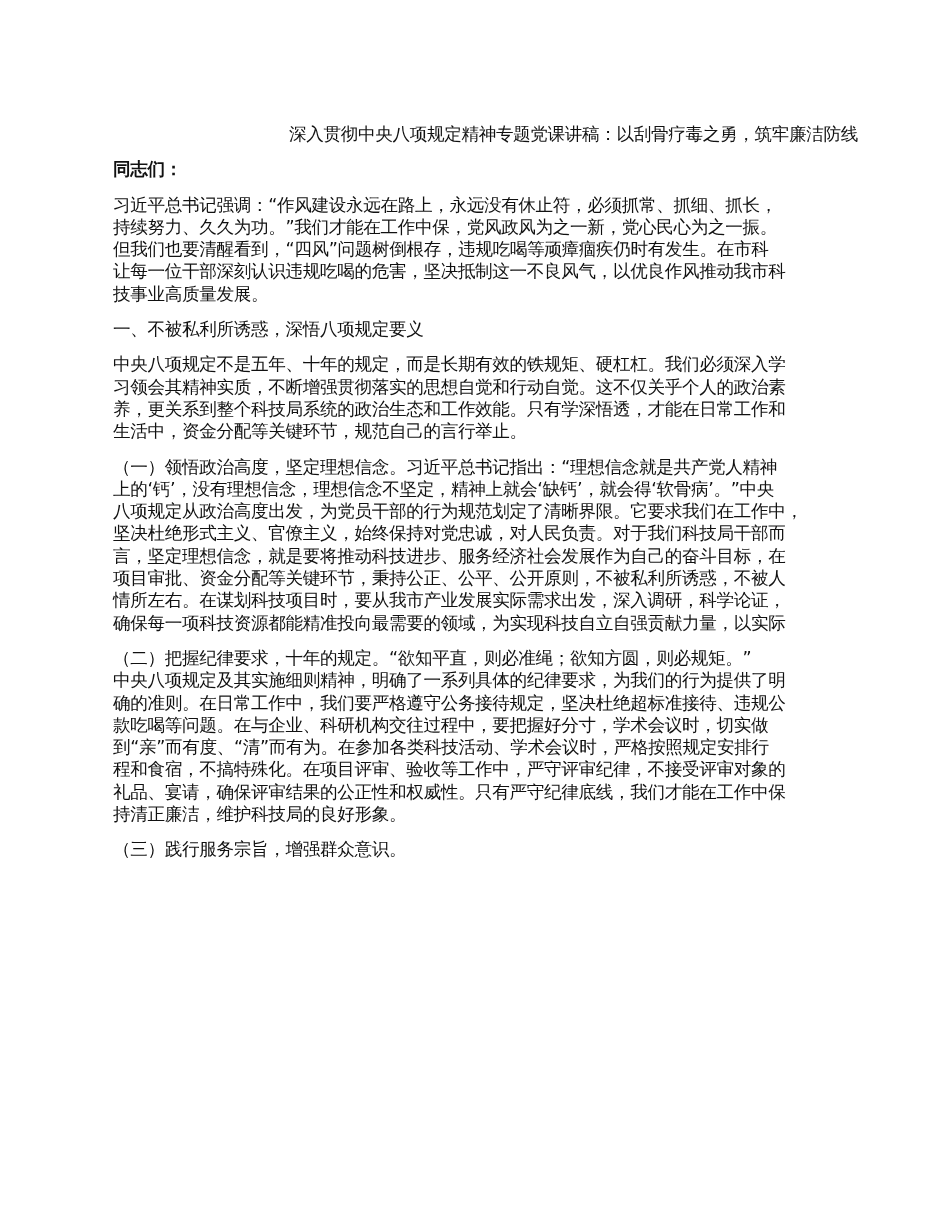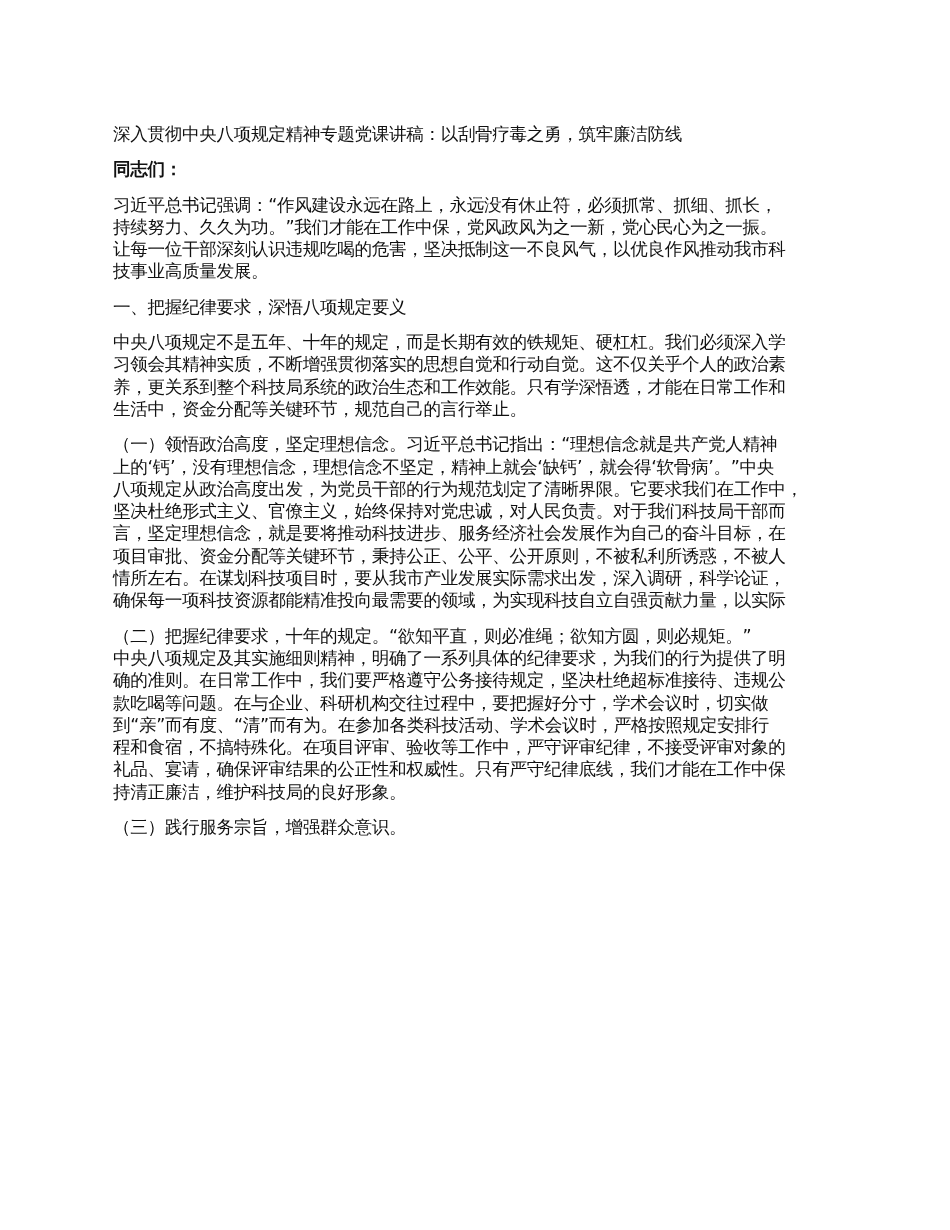--- a/index.html
+++ b/index.html
@@ -4,44 +4,45 @@
 <style>
   html, body { margin: 0; padding: 0; background: #ffffff; }
   body { width: 950px; height: 1230px; position: relative; overflow: hidden; }
   .page {
     position: absolute; left: 113px; top: 123px; width: 745px;
     font-family: "DejaVu Sans", "Liberation Sans", sans-serif;
     font-size: 17.6px; line-height: 22.3px; color: #111111;
     letter-spacing: -0.35px;
   }
   .para { margin: 0 0 13px 0; }
-  .title { margin-bottom: 13px; }
+  .title { margin-bottom: 13px; text-align: right; }
   .greet { margin-bottom: 13px; font-weight: bold; }
   .line { display: block; white-space: nowrap; }
 </style>
 </head>
 <body>
 
 <div class="page">
   <div class="para title">
     <span class="line">深入贯彻中央八项规定精神专题党课讲稿：以刮骨疗毒之勇，筑牢廉洁防线</span>
   </div>
   <div class="para greet">
     <span class="line">同志们：</span>
   </div>
 
   <div class="para">
     <span class="line">习近平总书记强调：“作风建设永远在路上，永远没有休止符，必须抓常、抓细、抓长，</span>
     <span class="line">持续努力、久久为功。”我们才能在工作中保，党风政风为之一新，党心民心为之一振。</span>
+    <span class="line">但我们也要清醒看到，“四风”问题树倒根存，违规吃喝等顽瘴痼疾仍时有发生。在市科</span>
     <span class="line">让每一位干部深刻认识违规吃喝的危害，坚决抵制这一不良风气，以优良作风推动我市科</span>
     <span class="line">技事业高质量发展。</span>
   </div>
 
   <div class="para">
-    <span class="line">一、把握纪律要求，深悟八项规定要义</span>
+    <span class="line">一、不被私利所诱惑，深悟八项规定要义</span>
   </div>
 
   <div class="para">
     <span class="line">中央八项规定不是五年、十年的规定，而是长期有效的铁规矩、硬杠杠。我们必须深入学</span>
     <span class="line">习领会其精神实质，不断增强贯彻落实的思想自觉和行动自觉。这不仅关乎个人的政治素</span>
     <span class="line">养，更关系到整个科技局系统的政治生态和工作效能。只有学深悟透，才能在日常工作和</span>
     <span class="line">生活中，资金分配等关键环节，规范自己的言行举止。</span>
   </div>
 
   <div class="para">

